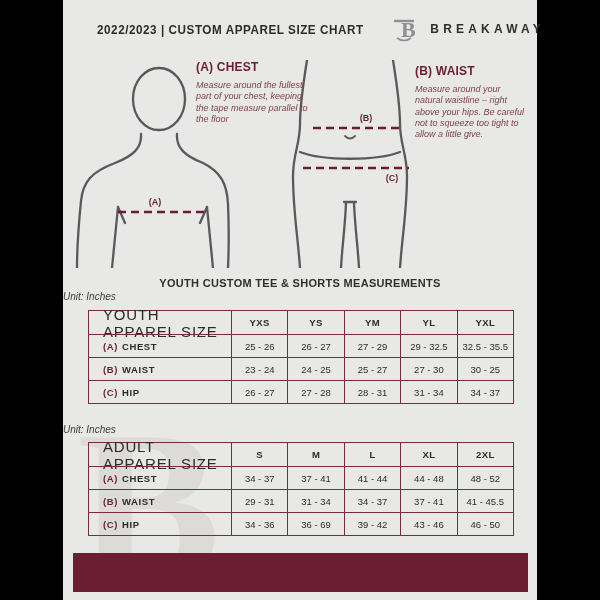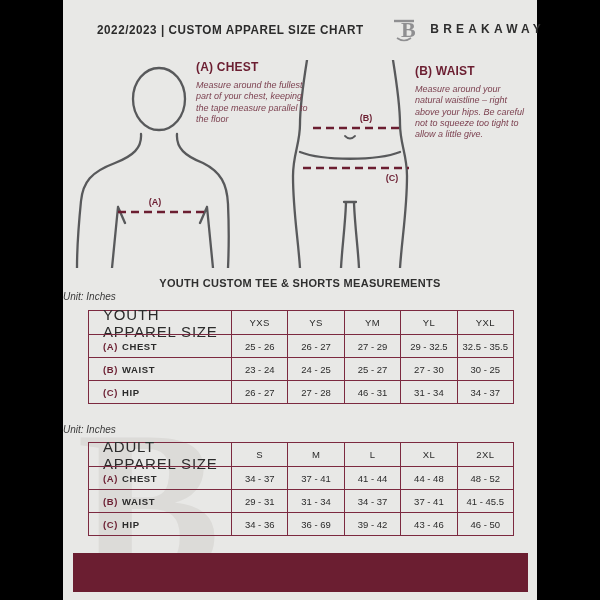--- a/index.html
+++ b/index.html
@@ -39,21 +39,21 @@
 
   
   .size-table{position:absolute;left:25px;width:424px;display:grid;
               grid-template-columns:142px repeat(5,1fr);
               border:1px solid var(--table_border,#7c2a40);z-index:1;background:transparent;}
   .cell{display:flex;align-items:center;justify-content:center;height:22px;
         font-size:9.5px;color:#2b2b2b;border-left:1px solid var(--table_border,#7c2a40);
         border-top:1px solid var(--table_border,#7c2a40);}
   .size-table .cell:nth-child(-n+6){border-top:none;}
   .size-table .cell:nth-child(6n+1){border-left:none;}
-  .cell.th{height:23px;font-weight:400;letter-spacing:.4px;}
+  .cell.th{height:23px;font-weight:700;letter-spacing:.4px;}
   .cell.label-col{justify-content:flex-start;padding-left:14px;letter-spacing:.8px;}
   .cell.th.label-col{font-weight:400;font-size:15px;}
   .cell .marker{color:var(--maroon,#6b1e31);font-weight:800;margin-right:4px;}
   .cell.row-label{font-weight:600;letter-spacing:.6px;}
 
   .footer-bar{position:absolute;left:10px;top:553px;width:455px;height:39px;
               background:var(--maroon,#6b1e31);z-index:1;}
 </style>
 </head>
 <body>
@@ -125,21 +125,21 @@
         <div class="cell val">32.5 - 35.5</div>
         <div class="cell row-label label-col"><span class="marker">(B)</span>WAIST</div>
         <div class="cell val">23 - 24</div>
         <div class="cell val">24 - 25</div>
         <div class="cell val">25 - 27</div>
         <div class="cell val">27 - 30</div>
         <div class="cell val">30 - 25</div>
         <div class="cell row-label label-col"><span class="marker">(C)</span>HIP</div>
         <div class="cell val">26 - 27</div>
         <div class="cell val">27 - 28</div>
-        <div class="cell val">46 - 31</div>
+        <div class="cell val">28 - 31</div>
         <div class="cell val">31 - 34</div>
         <div class="cell val">34 - 37</div>
       </div>
 
     <div class="section-unit" style="top:424px">Unit: Inches</div>
     <div class="size-table" style="top:442px">
         <div class="cell th label-col">ADULT APPAREL SIZE</div>
         <div class="cell th">S</div>
         <div class="cell th">M</div>
         <div class="cell th">L</div>

